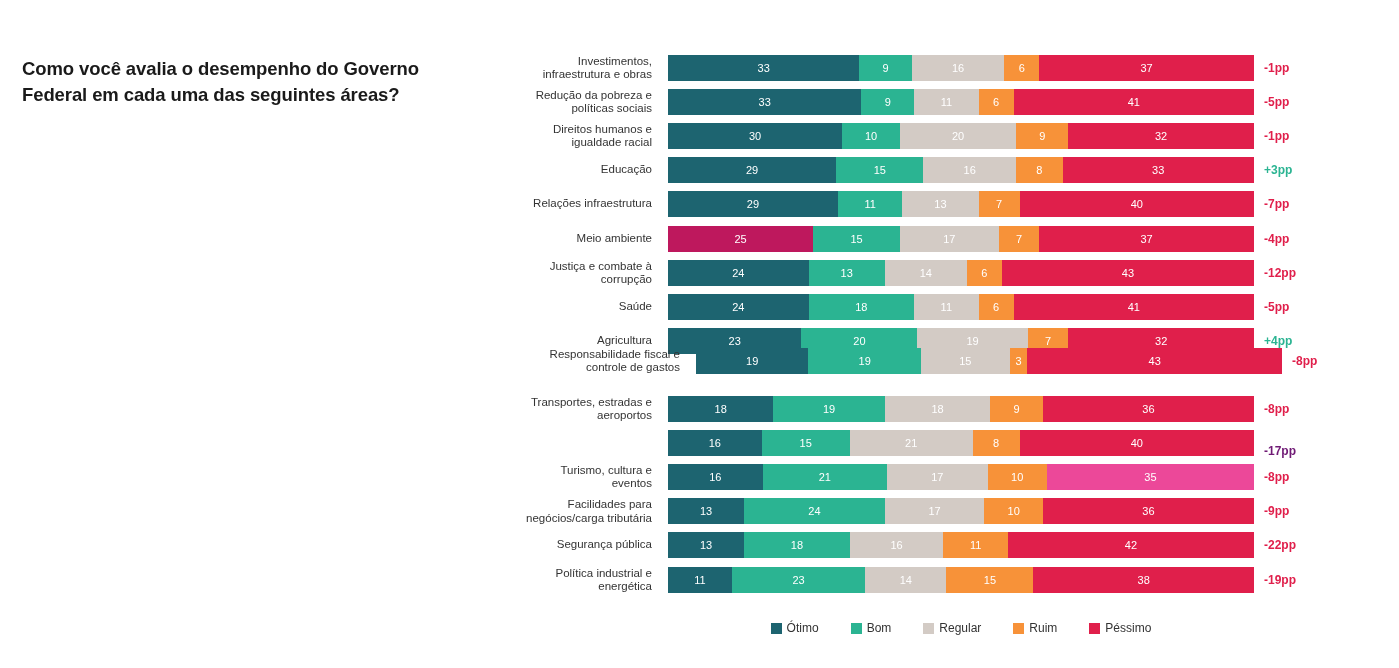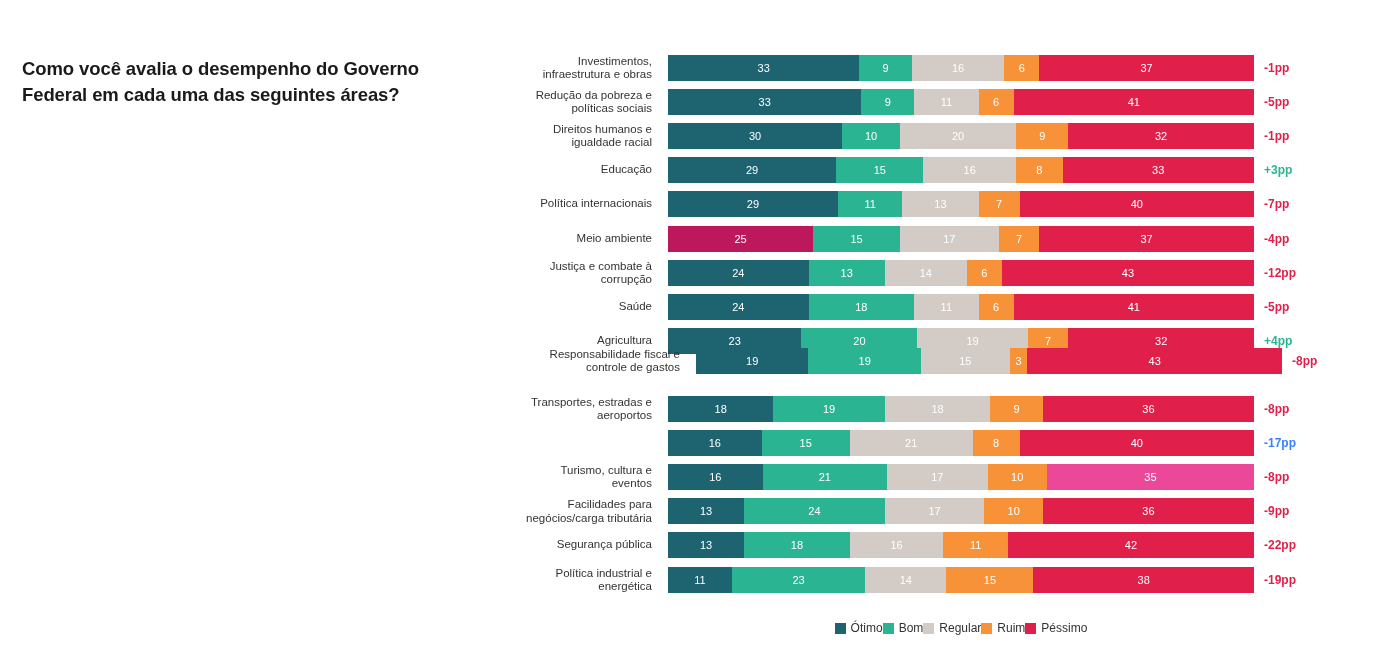--- a/index.html
+++ b/index.html
@@ -93,21 +93,21 @@
   #legend {
     position: absolute;
     left: 668px;
     width: 586px;
     top: 618px;
     height: 20px;
     display: flex;
     flex-direction: row;
     align-items: center;
     justify-content: center;
-    gap: 0;
+    gap: 32px;
   }
   .legend-item {
     display: flex;
     flex-direction: row;
     align-items: center;
     gap: 5px;
   }
   .legend-swatch {
     width: 11px;
     height: 11px;
@@ -218,21 +218,21 @@
               <span>8</span>
             </div>
             <div class="seg" style="background: rgb(224, 31, 75); width: 191.465px;">
               <span>33</span>
             </div>
           </div>
           <div class="pp" style="color: rgb(43, 180, 146);">+3pp</div>
         </div>
         <div class="row" style="top: 191.4px; width: 1399px;">
           <div class="cat-label">
-            <div>Política internacionais</div>
+            <div>Relações infraestrutura</div>
           </div>
           <div class="bar">
             <div class="seg" style="background: rgb(29, 100, 112); width: 169.94px;">
               <span>29</span>
             </div>
             <div class="seg" style="background: rgb(43, 180, 146); width: 64.46px;">
               <span>11</span>
             </div>
             <div class="seg" style="background: rgb(211, 203, 197); width: 76.18px;">
               <span>13</span>
@@ -398,21 +398,21 @@
             <div class="seg" style="background: rgb(211, 203, 197); width: 123.06px;">
               <span>21</span>
             </div>
             <div class="seg" style="background: rgb(247, 146, 57); width: 46.88px;">
               <span>8</span>
             </div>
             <div class="seg" style="background: rgb(224, 31, 75); width: 234.4px;">
               <span>40</span>
             </div>
           </div>
-          <div class="pp" style="color: #3b82f6;">-17pp</div>
+          <div class="pp" style="color: #701a75; margin-top: 8px;">-17pp</div>
         </div>
         <div class="row" style="top: 464.2px; width: 1399px;">
           <div class="cat-label">
             <div>Turismo, cultura e</div>
             <div>eventos</div>
           </div>
           <div class="bar">
             <div class="seg" style="background: rgb(29, 100, 112); width: 94.7071px;">
               <span>16</span>
             </div>

